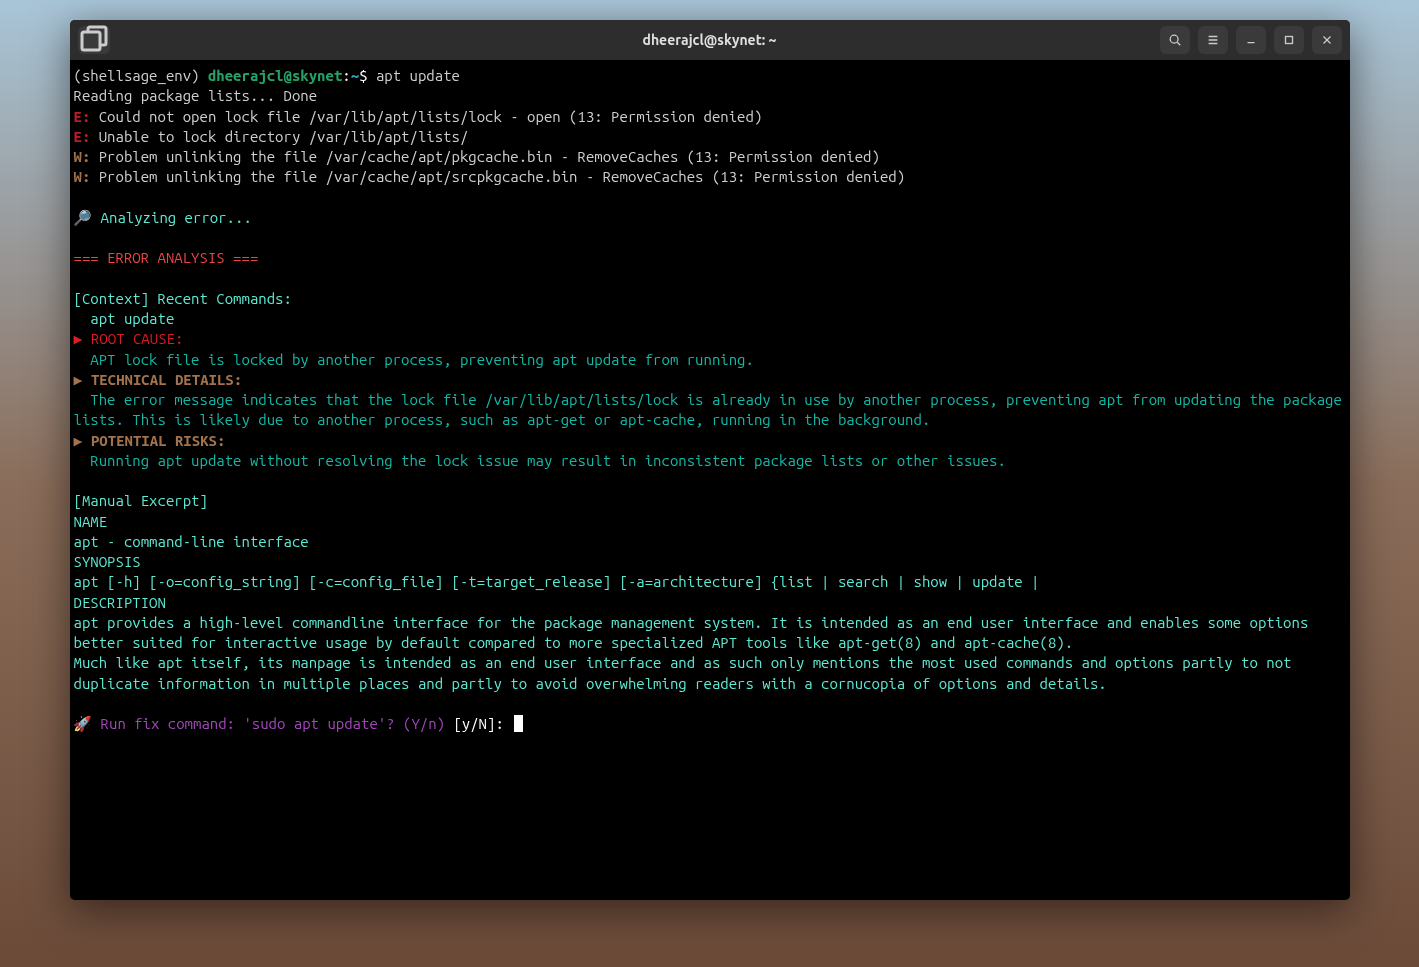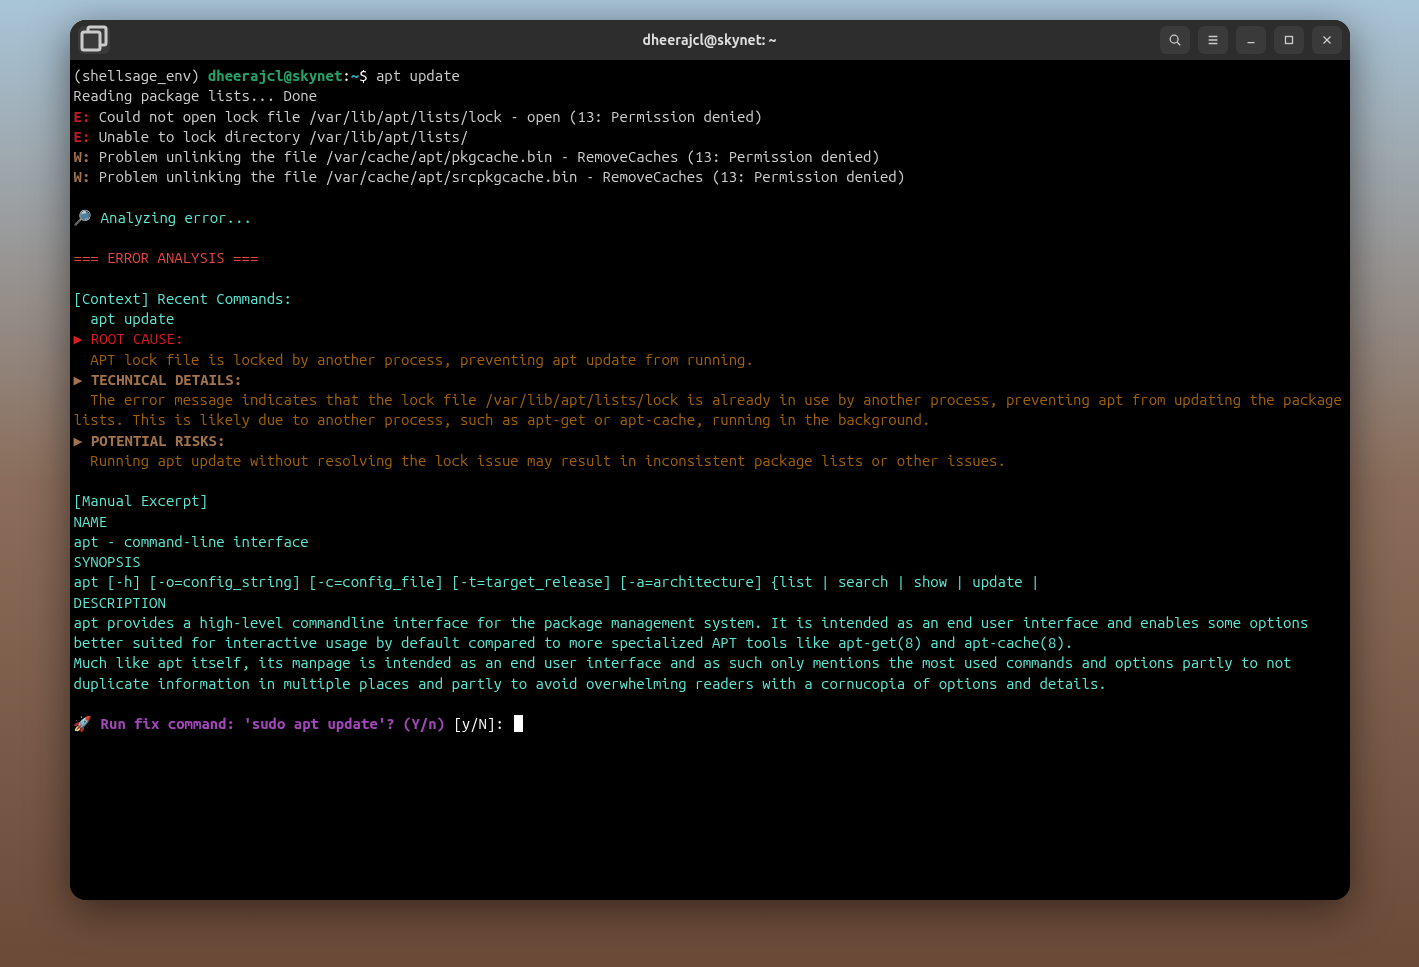--- a/index.html
+++ b/index.html
@@ -12,21 +12,21 @@
       background: linear-gradient(180deg, #a8c5d8 0%, #8a6d5a 50%, #6b4a38 100%);
       font-family: 'Ubuntu Mono', 'DejaVu Sans Mono', monospace;
       width: 1419px;
       height: 967px;
       overflow: hidden;
       padding: 20px;
     }
     
     .terminal-window {
       background: #1e1e1e;
-      border-radius: 16px;
+      border-radius: 5px;
       width: 1280px;
       height: 880px;
       margin: 0 auto;
       overflow: hidden;
       box-shadow: 0 10px 40px rgba(0,0,0,0.5);
       display: flex;
       flex-direction: column;
     }
     
     .titlebar {
@@ -112,22 +112,22 @@
     }
     
     .green { color: #26a269; font-weight: bold; }
     .cyan { color: #2aa1b3; font-weight: bold; }
     .white { color: #ffffff; }
     .red-e { color: #c01c28; font-weight: bold; }
     .yellow-w { color: #a2734c; font-weight: bold; }
     .gray { color: #5eead4; }
     .blue-header { color: #ef4444; }
     .red-arrow { color: #e01b24; }
-    .orange-text { color: #a16207; }
-    .magenta { color: #a347ba; font-weight: bold; }
+    .orange-text { color: #14b8a6; }
+    .magenta { color: #a347ba; font-weight: normal; }
     
     .cursor-block {
       display: inline-block;
       width: 9px;
       height: 17px;
       background: #ffffff;
       vertical-align: text-bottom;
       margin-left: 2px;
     }
     

